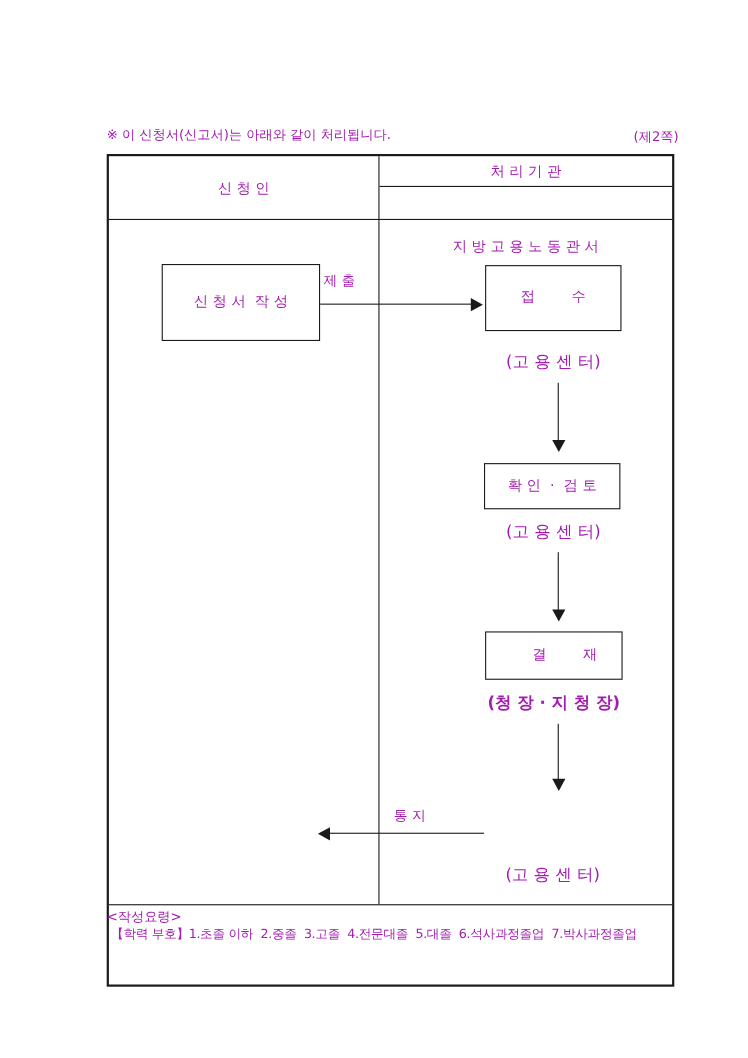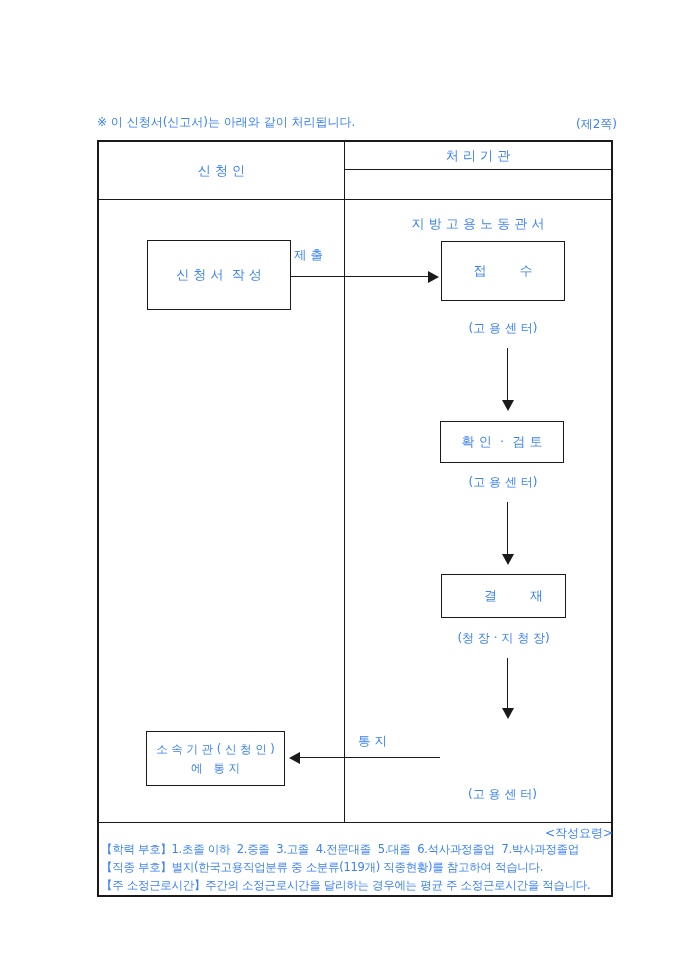--- a/index.html
+++ b/index.html
@@ -3,21 +3,21 @@
 <meta charset="utf-8">
 <style>
   * { margin: 0; padding: 0; box-sizing: border-box; }
   html, body { background: #e8e8e8; }
   .page {
     position: relative;
     width: 680px;
     height: 962px;
     background: #ffffff;
     font-family: "DejaVu Sans", "Liberation Sans", sans-serif;
-    color: #3b82f6;
+    color: #a21caf;
     overflow: hidden;
   }
   .hline { position: absolute; background: #1a1a1a; height: 1px; }
   .vline { position: absolute; background: #1a1a1a; width: 1px; }
   .table-outline {
     position: absolute;
     border: 2px solid #1a1a1a;
     background: transparent;
   }
   .cell {
@@ -36,21 +36,21 @@
     align-items: center;
     justify-content: center;
     font-size: 13px;
     white-space: pre;
     line-height: 1.6;
     background: #fff;
   }
   .caption {
     position: absolute;
     text-align: center;
-    font-size: 12px;
+    font-size: 15px;
     white-space: pre;
   }
   .arrow-label {
     position: absolute;
     text-align: left;
     font-size: 12.5px;
     white-space: pre;
   }
   .head-right {
     position: absolute; width: 0; height: 0;
@@ -64,21 +64,21 @@
     border-bottom: 6px solid transparent;
     border-right: 11px solid #1a1a1a;
   }
   .head-down {
     position: absolute; width: 0; height: 0;
     border-left: 6px solid transparent;
     border-right: 6px solid transparent;
     border-top: 11px solid #1a1a1a;
   }
   .top-note { position: absolute; font-size: 12px; white-space: pre; }
-  .notes-title { position: absolute; width: 516px; text-align: right; font-size: 12px; }
+  .notes-title { position: absolute; width: 516px; text-align: left; font-size: 12px; }
   .note-line { position: absolute; font-size: 11.5px; letter-spacing: -0.3px; white-space: pre; }
 </style>
 </head>
 <body>
 
 <div class="page">
 
   <div class="top-note" style="left:97px; top:114px;">※ 이 신청서(신고서)는 아래와 같이 처리됩니다.</div>
   <div class="top-note" style="left:576px; top:116px;">(제2쪽)</div>
 
@@ -112,34 +112,28 @@
     <span>확 인  ·  검 토</span>
   </div>
   <div class="caption" style="left:440px; top:474px; width:126px;">(고 용 센 터)</div>
 
   <div class="vline" style="left:507px; top:502px; height:53px;"></div>
   <div class="head-down" style="left:502px; top:554px;"></div>
 
   <div class="flow-box" style="left:441px; top:574px; width:125px; height:44px;padding-left:20px;">
     <span>결        재</span>
   </div>
-  <div class="caption" style="left:421px; top:630px; width:165px;">(청 장 · 지 청 장)</div>
+  <div class="caption" style="left:421px; top:630px; width:165px;font-weight:bold;">(청 장 · 지 청 장)</div>
 
   <div class="vline" style="left:507px; top:658px; height:51px;"></div>
   <div class="head-down" style="left:502px; top:708px;"></div>
 
   <div class="caption" style="left:440px; top:786px; width:125px;">(고 용 센 터)</div>
 
   <div class="arrow-label" style="left:358px; top:733px; width:44px;">통 지</div>
   <div class="hline" style="left:300px; top:757px; width:140px;"></div>
   <div class="head-left" style="left:289px; top:752px;"></div>
 
-  <div class="flow-box" style="left:146px; top:731px; width:139px; height:55px; font-size:11.5px;">
-    <span>소 속 기 관 ( 신 청 인 )</span>
-    <span>에   통 지</span>
-  </div>
 
   <div class="notes-title" style="left:97px; top:825px;">&lt;작성요령&gt;</div>
   <div class="note-line" style="left:101px; top:842px;">【학력 부호】1.초졸 이하  2.중졸  3.고졸  4.전문대졸  5.대졸  6.석사과정졸업  7.박사과정졸업</div>
-  <div class="note-line" style="left:101px; top:860px;">【직종 부호】별지(한국고용직업분류 중 소분류(119개) 직종현황)를 참고하여 적습니다.</div>
-  <div class="note-line" style="left:101px; top:878px;">【주 소정근로시간】주간의 소정근로시간을 달리하는 경우에는 평균 주 소정근로시간을 적습니다.</div>
 
 </div>
 
 </body></html>

